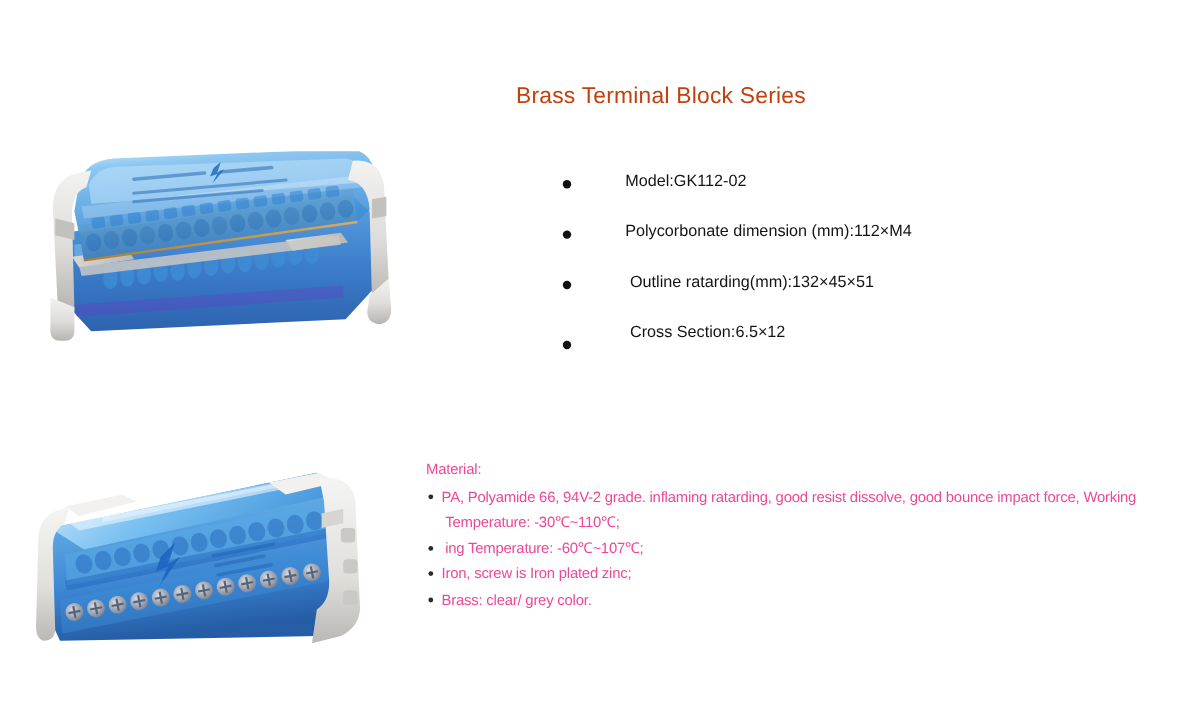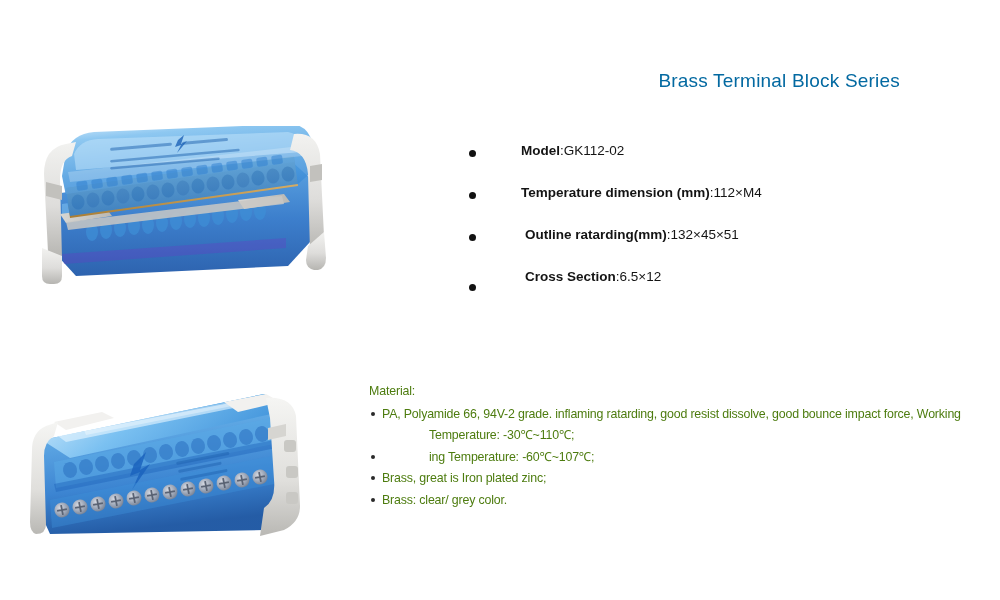--- a/index.html
+++ b/index.html
@@ -16,25 +16,25 @@
     color: #1a1a1a;
     -webkit-font-smoothing: antialiased;
   }
 
   
   .page-title {
     position: absolute;
     left: 430px;
     top: 70px;
     width: 470px;
-    text-align: right;
+    text-align: left;
     font-size: 19px;
     font-weight: 400;
     letter-spacing: 0.2px;
-    color: #0369a1;
+    color: #c2410c;
     white-space: nowrap;
   }
 
   
   .spec-list {
     position: absolute;
     left: 466px;
     top: 142px;
     width: 470px;
   }
@@ -56,32 +56,32 @@
     position: absolute;
     left: 55px;
     top: 0px;
     font-size: 13.5px;
     line-height: 18px;
     white-space: nowrap;
     color: #141414;
   }
   .spec-row.indent .spec-text { left: 59px; }
   .spec-text b {
-    font-weight: 700;
+    font-weight: 400;
   }
 
   
   .material-block {
     position: absolute;
-    left: 369px;
+    left: 355px;
     top: 381px;
     width: 625px;
     font-size: 12.4px;
     line-height: 21.5px;
-    color: #4d7c0f;
+    color: #ec4899;
     font-stretch: semi-condensed;
   }
   .material-heading {
     margin: 0 0 1px 0;
     letter-spacing: -0.15px;
   }
   .mat-item {
     position: relative;
     padding-left: 13px;
     letter-spacing: -0.18px;
@@ -91,21 +91,20 @@
     left: 2px;
     top: 8px;
     width: 4px;
     height: 4px;
     border-radius: 50%;
     background: #2a2a2a;
   }
   .mat-item .mat-line2 {
     display: block;
     padding-left: 3px;
-    margin-left: 44px;
   }
 
   
   .photo {
     position: absolute;
   }
   .photo svg { display: block; }
 </style>
 </head>
 <body>
@@ -115,21 +114,21 @@
 <div class="spec-list">
 
   <div class="spec-row">
     <span class="spec-bullet"></span>
     <span class="spec-text"><b>Model</b><span>:</span><span>GK112-02</span></span>
   </div>
 
 
   <div class="spec-row">
     <span class="spec-bullet"></span>
-    <span class="spec-text"><b>Temperature dimension (mm)</b><span>:</span><span>112×M4</span></span>
+    <span class="spec-text"><b>Polycorbonate dimension (mm)</b><span>:</span><span>112×M4</span></span>
   </div>
 
   <div class="spec-row indent">
     <span class="spec-bullet"></span>
     <span class="spec-text"><b>Outline ratarding(mm)</b><span>:</span><span>132×45×51</span></span>
   </div>
 
   <div class="spec-row indent low">
     <span class="spec-bullet"></span>
     <span class="spec-text"><b>Cross Section</b><span>:</span><span>6.5×12</span></span>
@@ -146,21 +145,21 @@
     <span class="mat-line2">Temperature: -30℃~110℃;</span>
   </div>
 
   <div class="mat-item">
     <span class="mat-dot"></span>
     <span class="mat-line2">ing Temperature: -60℃~107℃;</span>
   </div>
 
   <div class="mat-item">
     <span class="mat-dot"></span>
-    <span>Brass, great is Iron plated zinc;</span>
+    <span>Iron, screw is Iron plated zinc;</span>
   </div>
 
 
   <div class="mat-item">
     <span class="mat-dot"></span>
     <span>Brass: clear/ grey color.</span>
   </div>
 
 </div>
 

